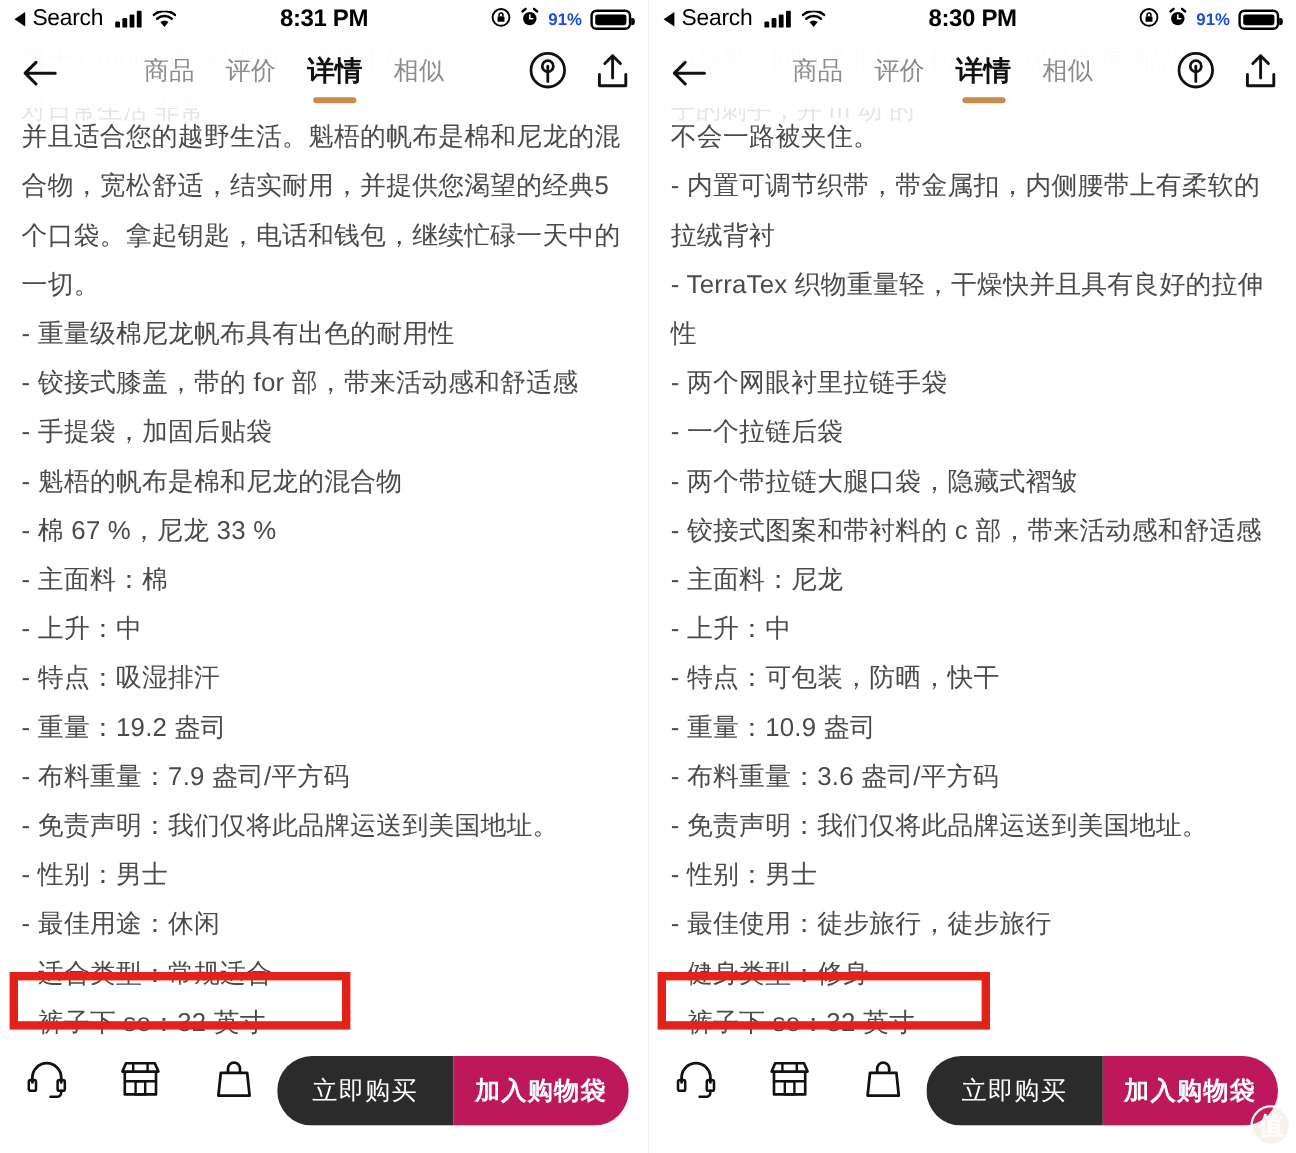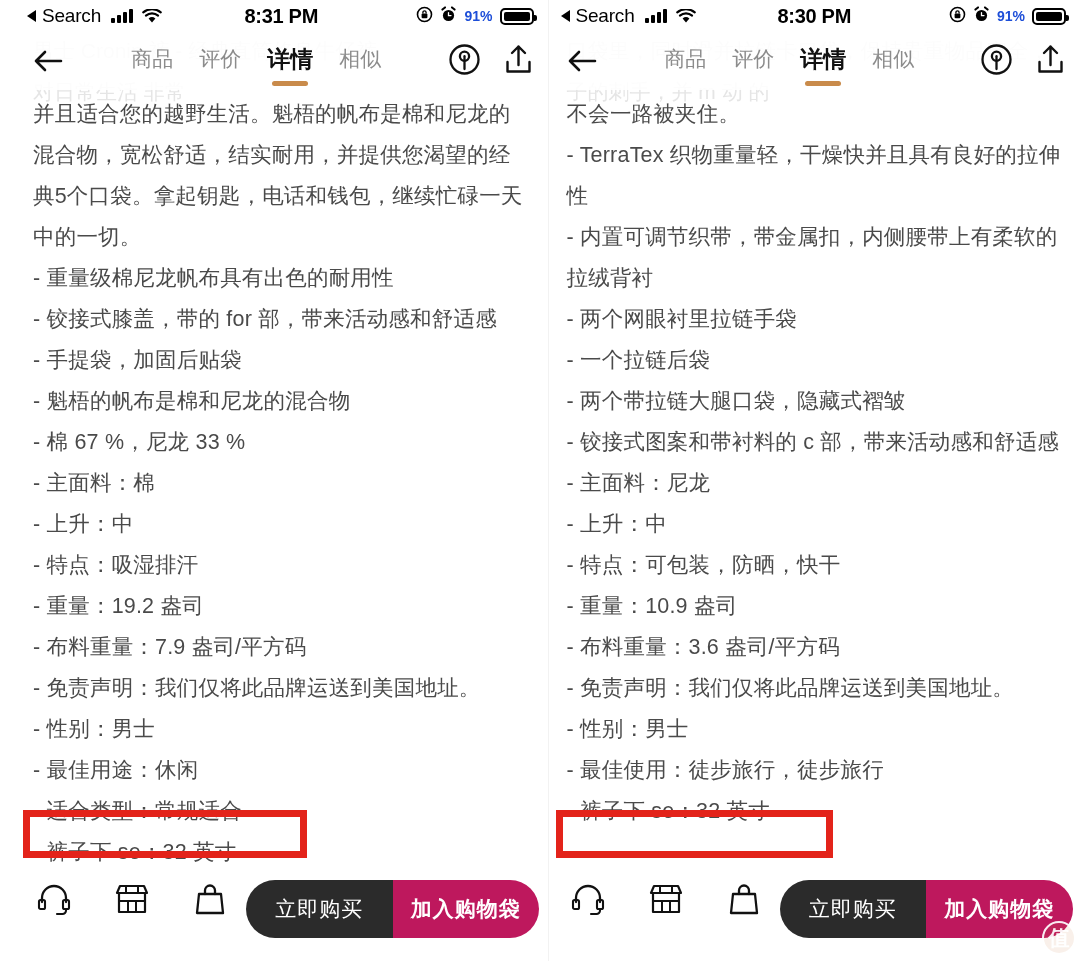--- a/index.html
+++ b/index.html
@@ -2,21 +2,21 @@
 <html><head>
 <meta charset="utf-8">
 <style>
   * { box-sizing: border-box; margin: 0; padding: 0; }
   html, body {
     width: 1080px; height: 961px;
     background: #ffffff;
     font-family: "Liberation Sans", "DejaVu Sans", sans-serif;
     overflow: hidden;
   }
-  .screens { display: flex; width: 1080px; height: 961px; padding-left: 15px; }
+  .screens { display: flex; width: 1080px; height: 961px; }
   .phone {
     position: relative;
     width: 540px; height: 961px;
     background: #fff;
     overflow: hidden;
   }
   .phone.right { border-left: 1px solid #f2f2f2; }
 
   
   .statusbar {
@@ -390,34 +390,35 @@
       </div>
     </div>
 
     <div class="ghost">
       <div>口袋里，同时滑并拉链卡口袋，保持贵重物品安全，</div>
       <div>子的刺手，并 m 动 的</div>
     </div>
 
     <div class="content">
       <div class="para">不会一路被夹住。</div>
+      <div class="bullet wrap">- 内置可调节织带，带金属扣，内侧腰带上有柔软的拉绒背衬</div>
       <div class="bullet wrap">- TerraTex 织物重量轻，干燥快并且具有良好的拉伸性</div>
-      <div class="bullet wrap">- 内置可调节织带，带金属扣，内侧腰带上有柔软的拉绒背衬</div>
       <div class="bullet">- 两个网眼衬里拉链手袋</div>
       <div class="bullet">- 一个拉链后袋</div>
       <div class="bullet">- 两个带拉链大腿口袋，隐藏式褶皱</div>
       <div class="bullet">- 铰接式图案和带衬料的 c 部，带来活动感和舒适感</div>
       <div class="bullet">- 主面料：尼龙</div>
       <div class="bullet">- 上升：中</div>
       <div class="bullet">- 特点：可包装，防晒，快干</div>
       <div class="bullet">- 重量：10.9 盎司</div>
       <div class="bullet">- 布料重量：3.6 盎司/平方码</div>
       <div class="bullet">- 免责声明：我们仅将此品牌运送到美国地址。</div>
       <div class="bullet">- 性别：男士</div>
       <div class="bullet">- 最佳使用：徒步旅行，徒步旅行</div>
+      <div class="bullet hl">- 健身类型：修身</div>
       <div class="bullet">- 裤子下 se：32 英寸</div>
     </div>
 
     <div class="hlbox" style="left:7px; top:810px; width:277px; height:48px;"></div>
 
     <div class="bottombar">
       <div class="bb-icons">
         <span class="bb-icon">
           <svg width="36" height="34" viewBox="0 0 36 34">
               <path d="M6 20 V16 a12 12 0 0 1 24 0 V20" stroke="#111" stroke-width="2.3" fill="none" stroke-linecap="round"></path>

